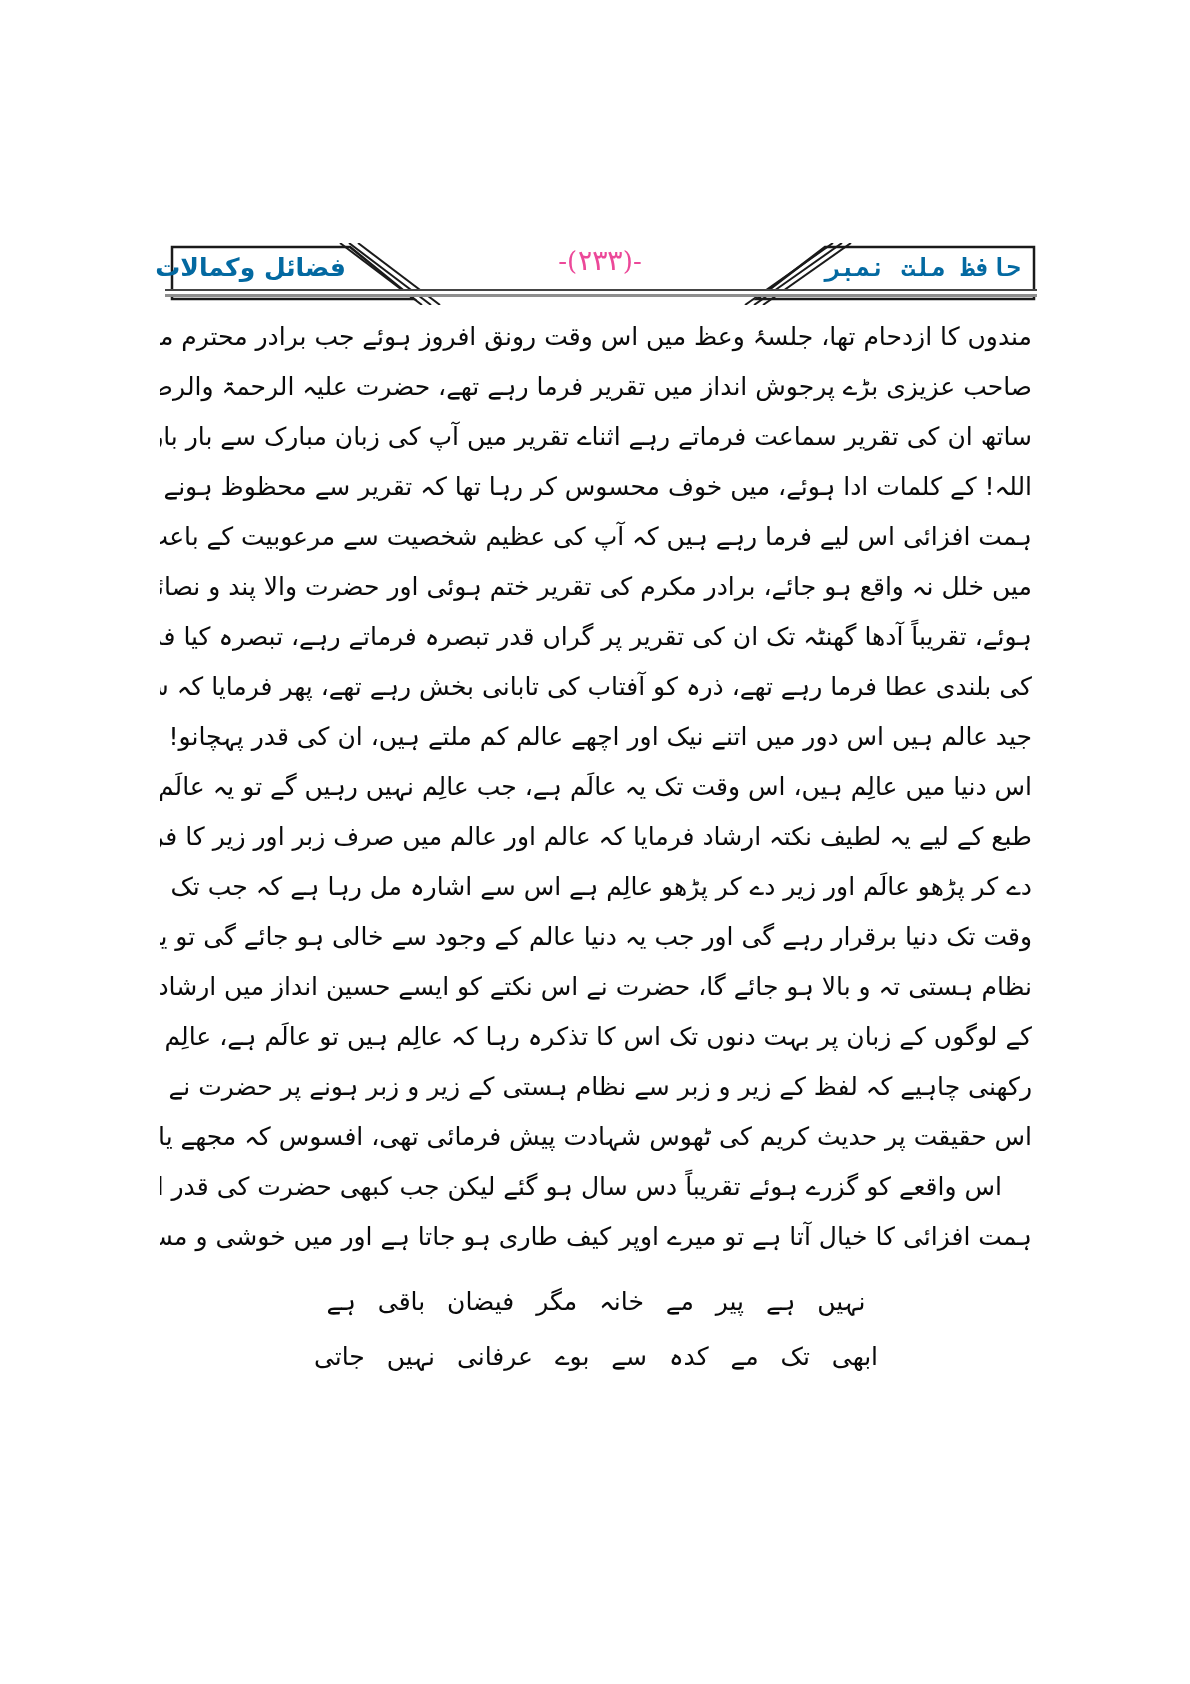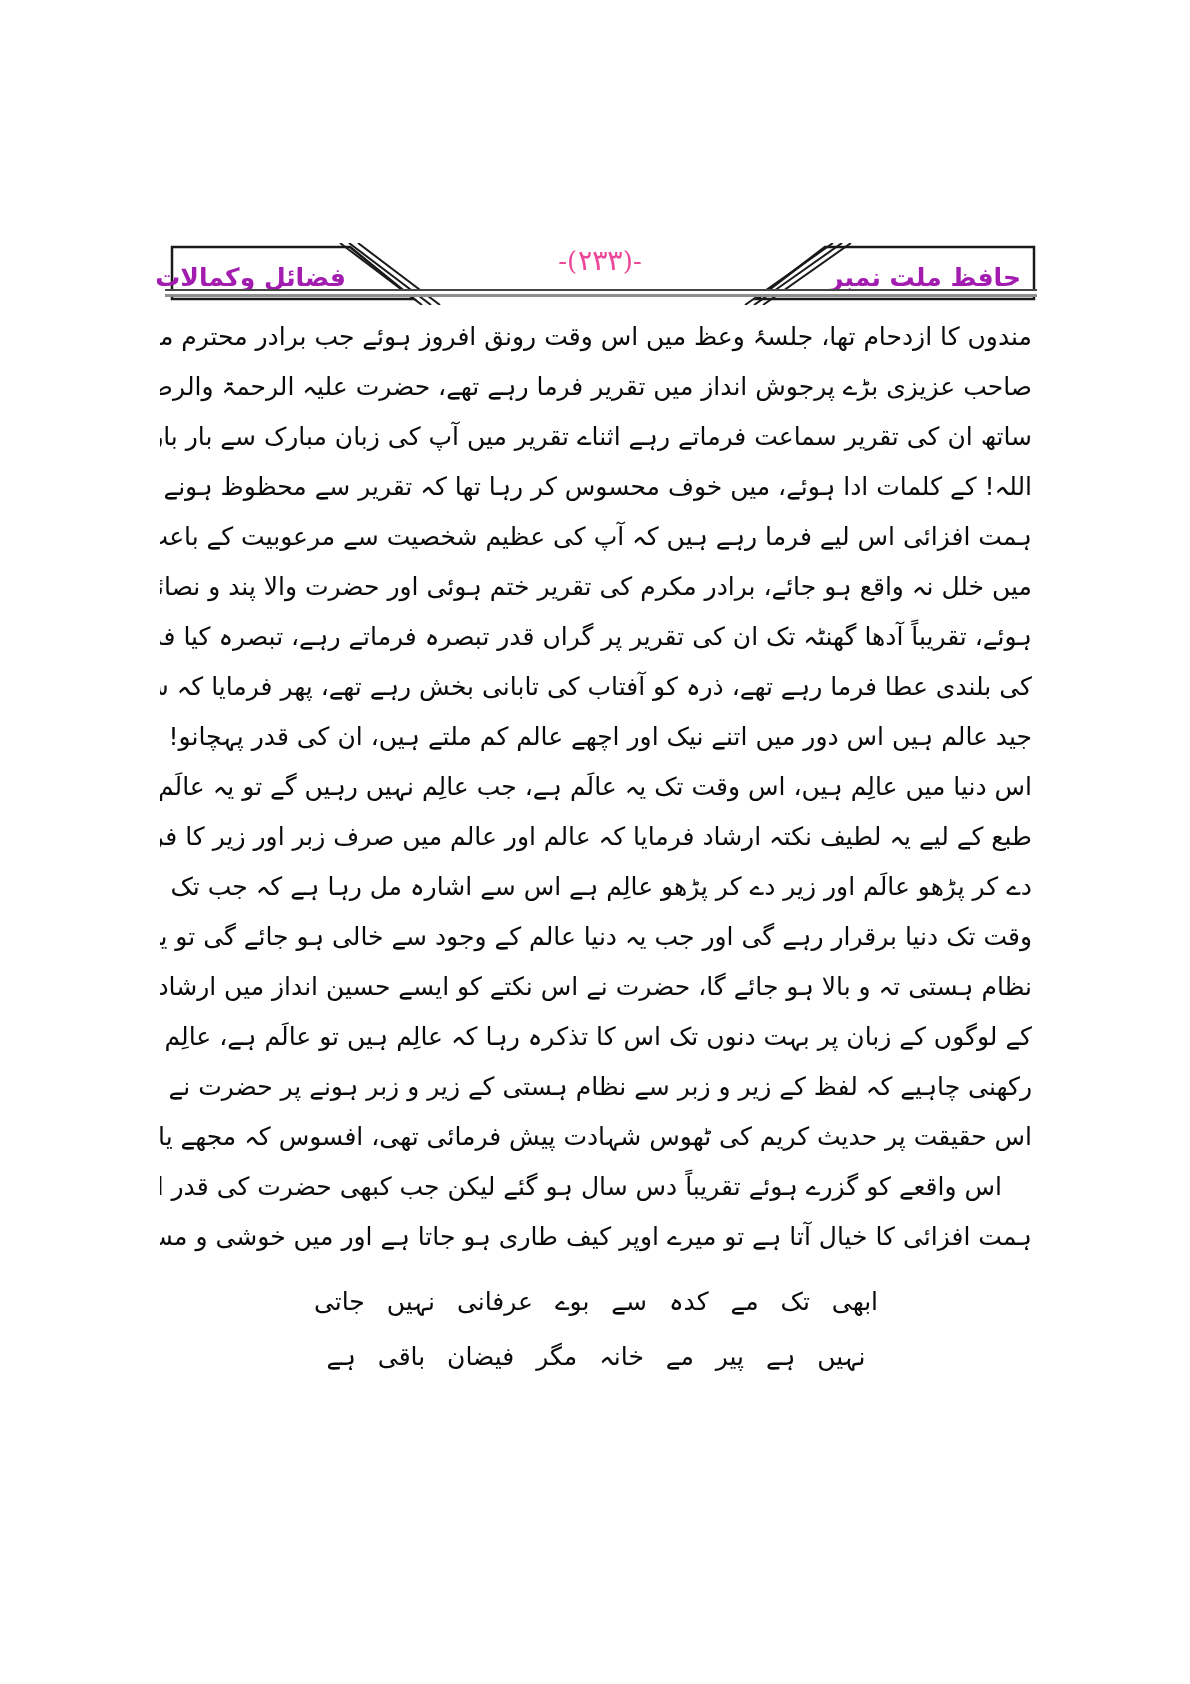--- a/index.html
+++ b/index.html
@@ -7,27 +7,27 @@
     position:relative;
     width:1190px;height:1684px;
     background:#ffffff;
     font-family:"DejaVu Sans", sans-serif;
     color:#111;
     overflow:hidden;
   }
   
   .hdr-banner{position:absolute;top:243px;height:62px;}
   .hdr-left{left:170px;width:300px;}
-  .hdr-right{left:735px;width:302px;}
+  .hdr-right{left:735px;width:302px;font-family:Liberation Mono, monospace;}
   .hdr-banner svg{position:absolute;left:0;top:0;}
   .hdr-label{
-    position:absolute;top:20px;
+    position:absolute;top:10px;
     font-size:25px;font-weight:bold;
     direction:rtl;white-space:nowrap;
-    color:#a21caf;
+    color:#0369a1;
   }
   .hdr-left .hdr-label{left:26px;width:150px;text-align:center;}
   .hdr-right .hdr-label{left:116px;width:170px;text-align:center;}
   .page-num{
     position:absolute;top:246px;left:470px;width:260px;
     text-align:center;font-size:26px;color:#ec4899;
     font-family:"DejaVu Serif", serif;
   }
   .dbl-rule{
     position:absolute;top:289px;left:165px;width:872px;height:3px;
@@ -106,18 +106,18 @@
     <div class="tline">وقت تک دنیا برقرار رہے گی اور جب یہ دنیا عالم کے وجود سے خالی ہو جائے گی تو یہ زیر و زبر ہو جائے گی یعنی</div>
     <div class="tline">نظام ہستی تہ و بالا ہو جائے گا، حضرت نے اس نکتے کو ایسے حسین انداز میں ارشاد فرمایا تھا کہ ہمارے علاقے</div>
     <div class="tline">کے لوگوں کے زبان پر بہت دنوں تک اس کا تذکرہ رہا کہ عالِم ہیں تو عالَم ہے، عالِم نہیں تو عالَم نہیں، یہ بات یاد</div>
     <div class="tline">رکھنی چاہیے کہ لفظ کے زیر و زبر سے نظام ہستی کے زیر و زبر ہونے پر حضرت نے استدلال نہیں کیا تھا بلکہ</div>
     <div class="tline para-end">اس حقیقت پر حدیث کریم کی ٹھوس شہادت پیش فرمائی تھی، افسوس کہ مجھے یاد نہ رہی۔</div>
 
     <div class="tline indent">اس واقعے کو گزرے ہوئے تقریباً دس سال ہو گئے لیکن جب کبھی حضرت کی قدر افزائی، ذرہ نوازی،</div>
     <div class="tline">ہمت افزائی کا خیال آتا ہے تو میرے اوپر کیف طاری ہو جاتا ہے اور میں خوشی و مسرت سے جھوم اٹھتا ہوں:</div>
 
     <div class="poetry">
+      <div class="poetry-line">نہیں ہے پیر مے خانہ مگر فیضان باقی ہے</div>
       <div class="poetry-line">ابھی تک مے کدہ سے بوے عرفانی نہیں جاتی</div>
-      <div class="poetry-line">نہیں ہے پیر مے خانہ مگر فیضان باقی ہے</div>
     </div>
   </div>
 
 </div>
 
 </body></html>

